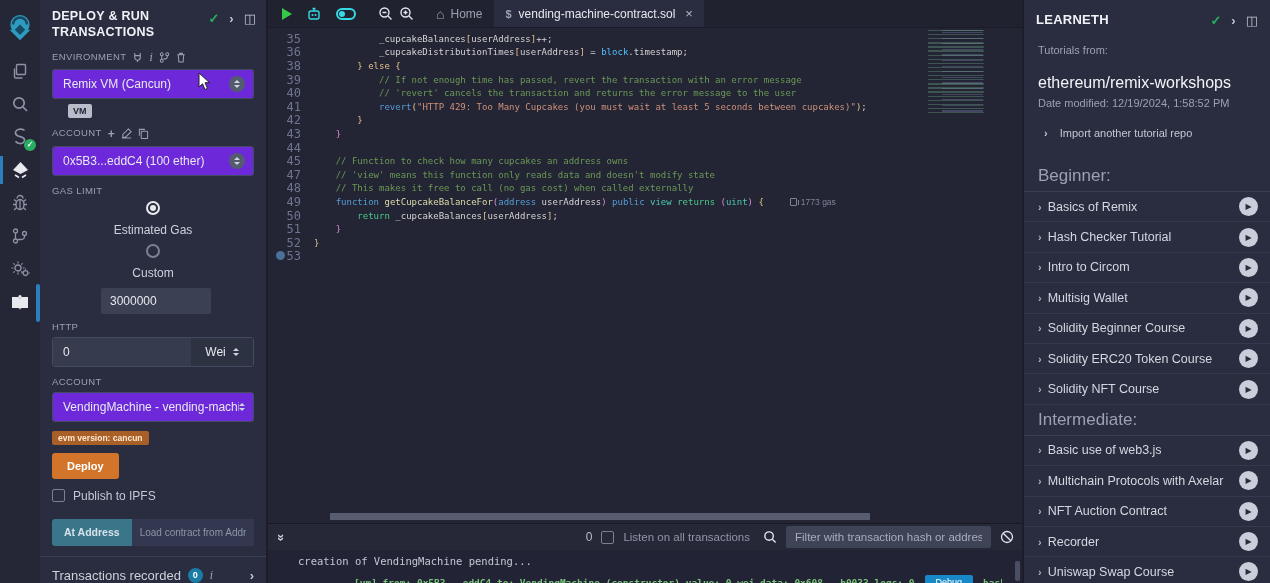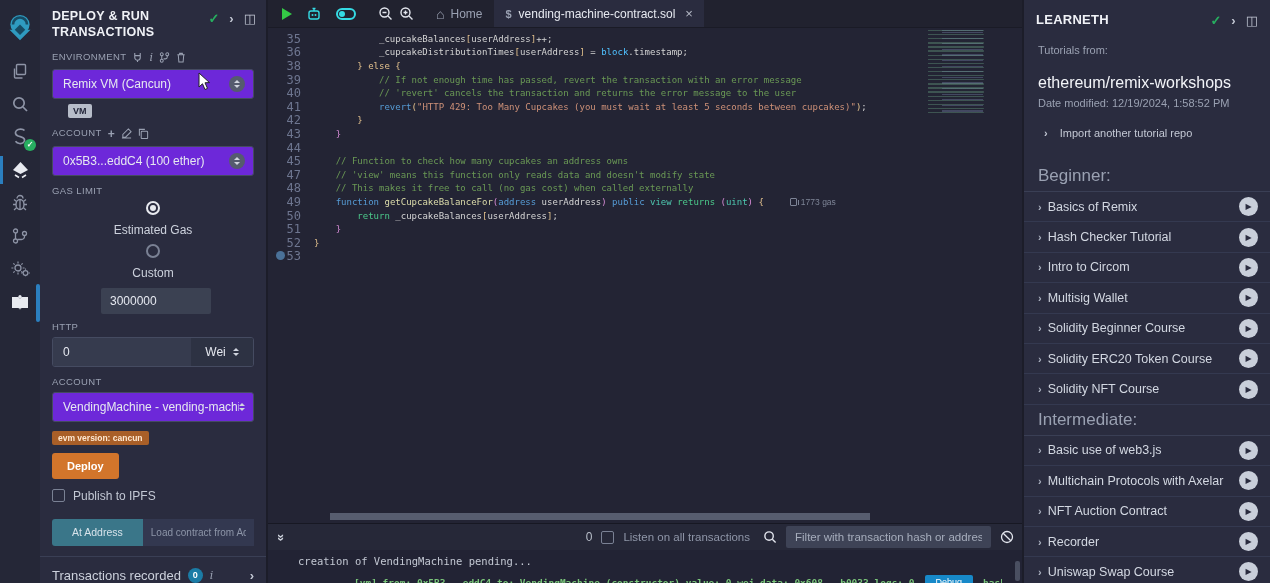--- a/index.html
+++ b/index.html
@@ -43,21 +43,21 @@
   .radio.sel-on::after { content:""; position:absolute; left:2px; top:2px; width:6px; height:6px; border-radius:50%; background:#e8eaf0; }
   .gas-input { width:110px; height:26px; background:#3b4152; border:none; border-radius:2px; color:#e6e9f0; font-size:12px; padding:0 9px; margin-left:6px; }
   .value-row { display:flex; height:30px; border:1px solid #454b61; border-radius:3px; overflow:hidden; }
   .value-input { flex:1; background:#363b4e; border:none; color:#e6e9f0; font-size:12px; padding:0 10px; min-width:0; }
   .wei-box { width:62px; background:#2d3243; display:flex; align-items:center; justify-content:center; gap:7px; color:#e6e9f0; cursor:pointer; }
   .evm-badge { display:inline-block; background:#a95f28; color:#ffe9d2; font-weight:bold; font-size:8.5px; padding:2px 6px; border-radius:2px; margin:9px 0 8px; }
   .deploy-btn { display:inline-block; background:#d2752b; color:#fff; font-weight:bold; font-size:11px; border:none; border-radius:3px; padding:7px 15px; cursor:pointer; }
   .pub-row { display:flex; align-items:center; gap:8px; margin:10px 0 16px; color:#c3c8d4; }
   .cbx { width:13px; height:13px; border:1px solid #7a8194; border-radius:2px; background:transparent; flex:none; }
   .ataddr-row { display:flex; height:27px; margin-bottom:10px; }
-  .ataddr-btn { background:#3a7689; color:#d7e3ea; font-weight:normal; font-size:10.5px; border:none; border-radius:3px 0 0 3px; padding:0 20px; cursor:pointer; }
+  .ataddr-btn { background:#3a7689; color:#d7e3ea; font-weight:bold; font-size:10.5px; border:none; border-radius:3px 0 0 3px; padding:0 12px; cursor:pointer; }
   .ataddr-input { flex:1; min-width:0; background:#333850; border:none; color:#c6ccd8; font-size:10px; padding:0 8px; }
   .ataddr-input::placeholder { color:#8d95a8; }
   .gas-input::placeholder, .value-input::placeholder { color:#8d95a8; }
   .panel-row { border-top:1px solid #3a3f55; padding:11px 12px; display:flex; align-items:center; gap:7px; font-size:13px; color:#ccd1dc; }
   .cnt-badge { width:15px; height:15px; border-radius:50%; background:#1b7ca6; color:#fff; font-size:9px; font-weight:bold; display:flex; align-items:center; justify-content:center; flex:none; }
   .row-chev { margin-left:auto; color:#c3c8d4; font-weight:bold; font-size:13px; }
   .panel-row:last-child { flex:1; align-items:flex-end; }
 
   
   .main { flex:1; min-width:0; display:flex; flex-direction:column; background:#232434; }

